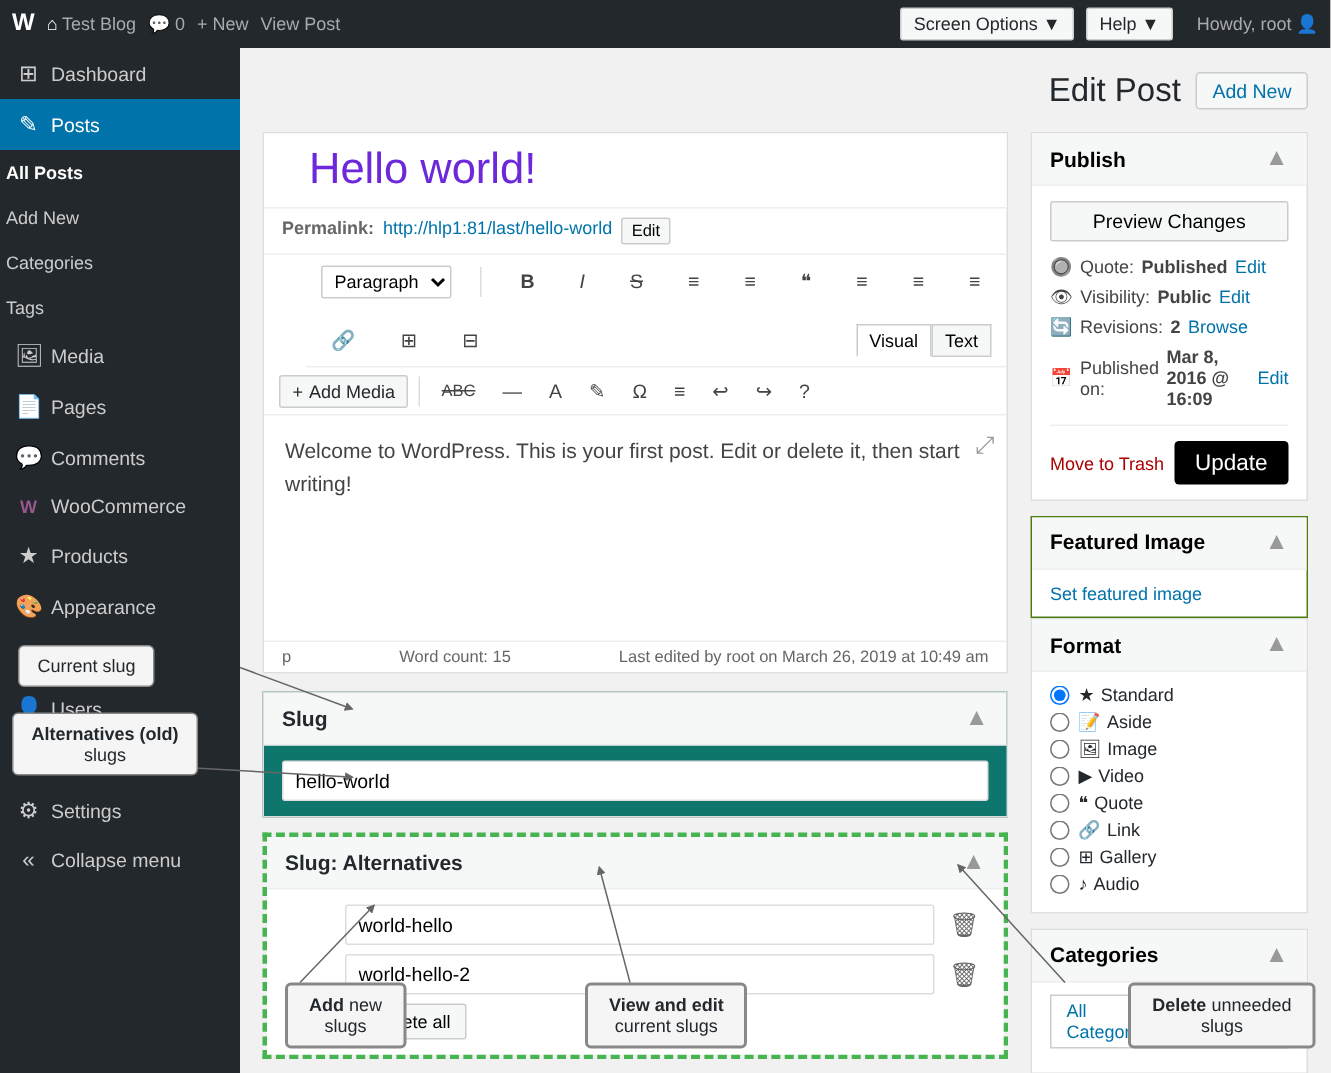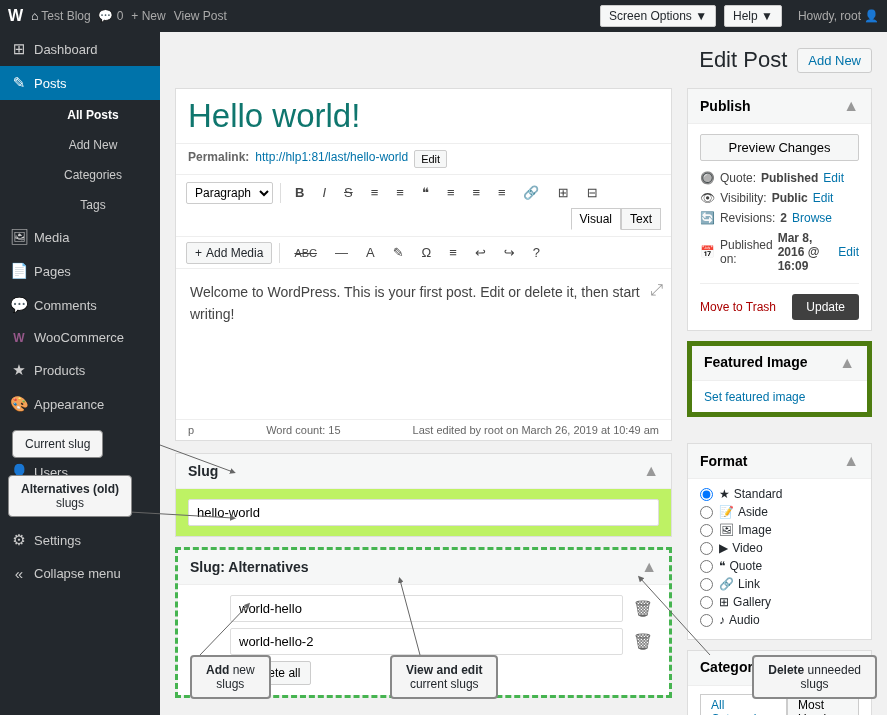--- a/index.html
+++ b/index.html
@@ -21,21 +21,21 @@
       display: flex;
       align-items: center;
       gap: 6px;
       padding: 8px 10px;
       color: #ccc;
       cursor: pointer;
       font-size: 13px;
       text-decoration: none;
     }
     .sidebar-item.active { background: #0073aa; color: #fff; }
-    .sidebar-item.sub { padding-left: 36px; font-size: 12px; color: #ccc; justify-content: center; }
+    .sidebar-item.sub { padding-left: 4px; font-size: 12px; color: #ccc; }
     .sidebar-item.sub.active-sub { color: #fff; font-weight: 600; }
     .sidebar-section-icon { font-size: 15px; width: 18px; text-align: center; }
 
     
     .page-header {
       display: flex;
       align-items: center;
       gap: 10px;
       margin-bottom: 15px;
       justify-content: flex-end;
@@ -62,27 +62,27 @@
     }
 
     
     .editor-wrap {
       background: #fff;
       border: 1px solid #ddd;
       margin-bottom: 12px;
     }
     .post-title-input {
       width: 100%;
-      font-size: 33px;
+      font-size: 29px;
       font-weight: 400;
       border: none;
       border-bottom: 1px solid #eee;
-      padding: 8px 12px;
+      padding: 8px 30px;
       outline: none;
-      color: #0f766e;
+      color: #6d28d9;
     }
 
     .permalink-bar {
       padding: 6px 12px;
       font-size: 12px;
       color: #666;
       border-bottom: 1px solid #eee;
       display: flex;
       align-items: flex-start;
       gap: 6px;
@@ -96,22 +96,23 @@
       cursor: pointer;
       border-radius: 2px;
     }
 
     
     .editor-toolbar {
       padding: 6px 10px;
       border-bottom: 1px solid #eee;
       display: flex;
       align-items: center;
-      gap: 4px;
+      gap: 16px;
       flex-wrap: wrap;
+      margin-left: 28px;
     }
     .toolbar-btn {
       background: none;
       border: 1px solid transparent;
       padding: 3px 6px;
       cursor: pointer;
       border-radius: 2px;
       font-size: 13px;
       color: #444;
     }
@@ -180,21 +181,21 @@
       padding: 4px 12px;
       border-top: 1px solid #eee;
       font-size: 11px;
       color: #666;
       display: flex;
       justify-content: space-between;
     }
 
     
     .meta-box {
-      background: #bef264;
+      background: #0f766e;
       border: 1px solid #ddd;
       margin-bottom: 10px;
     }
     .meta-box-header {
       padding: 8px 12px;
       display: flex;
       align-items: center;
       justify-content: space-between;
       border-bottom: 1px solid #eee;
       background: #f6f7f7;
@@ -300,25 +301,25 @@
     .publish-actions {
       display: flex;
       justify-content: space-between;
       align-items: center;
       margin-top: 10px;
       border-top: 1px solid #eee;
       padding-top: 10px;
     }
     .trash-link { color: #a00; text-decoration: none; font-size: 12px; }
     .update-btn {
-      background: #404040;
+      background: #000000;
       color: #fff;
       border: none;
       padding: 6px 14px;
-      font-size: 12px;
+      font-size: 15px;
       border-radius: 3px;
       cursor: pointer;
       text-align: center;
     }
 
     
     .format-box { background: #fff; border: 1px solid #ddd; margin-bottom: 10px; }
     .format-header { padding: 8px 12px; background: #f6f7f7; border-bottom: 1px solid #eee; display: flex; justify-content: space-between; align-items: center; }
     .format-title { font-size: 14px; font-weight: 600; }
     .format-body { padding: 8px 12px; }
@@ -375,21 +376,21 @@
       position: absolute;
       top: 32px;
       left: 160px;
       right: 0;
       bottom: 0;
       overflow-y: auto;
       padding: 15px 15px 120px 15px;
     }
 
     
-    .feat-img-box { background: #fff; border: 5px solid #4d7c0f; margin-bottom: 26px; }
+    .feat-img-box { background: #fff; border: 1px solid #4d7c0f; margin-bottom: 0; }
     .feat-img-header { padding: 8px 12px; background: #f6f7f7; border-bottom: 1px solid #eee; display: flex; justify-content: space-between; }
     .feat-img-title { font-size: 14px; font-weight: 600; }
     .feat-img-body { padding: 8px 12px; }
     .feat-img-link { color: #0073aa; text-decoration: none; font-size: 12px; }
   </style>
 </head>
 <body>
 
 <div class="page-wrapper">
 

